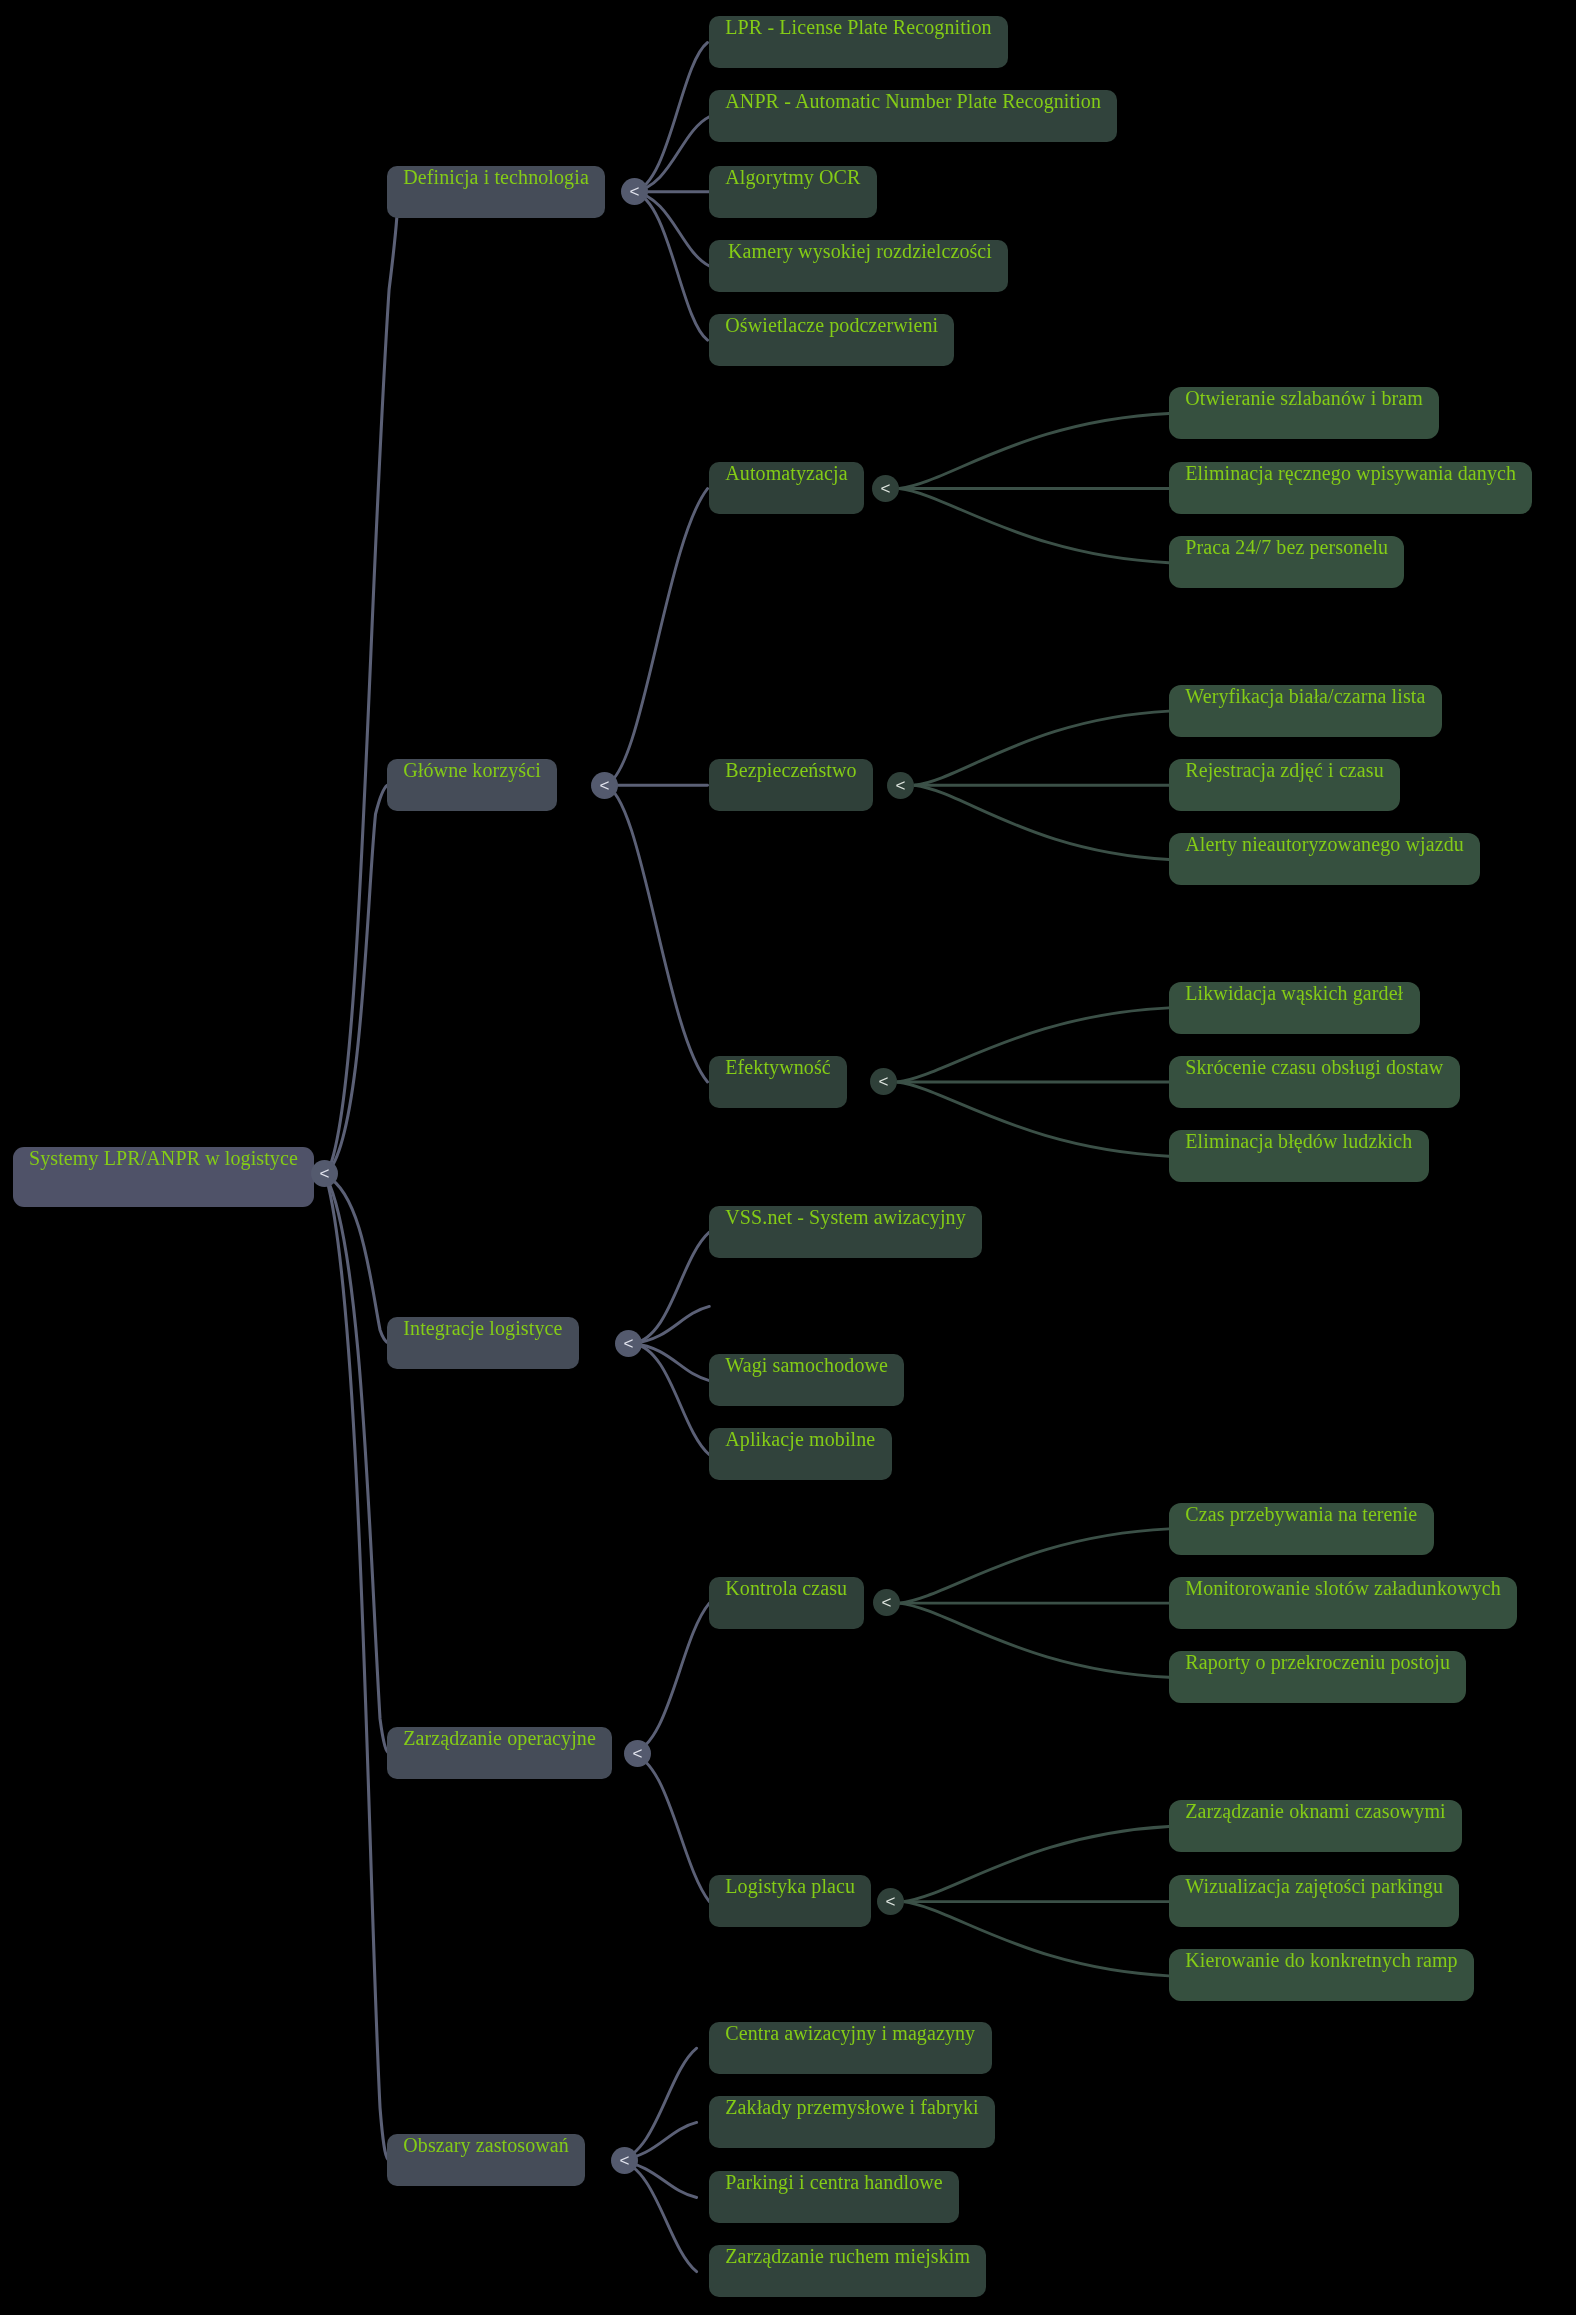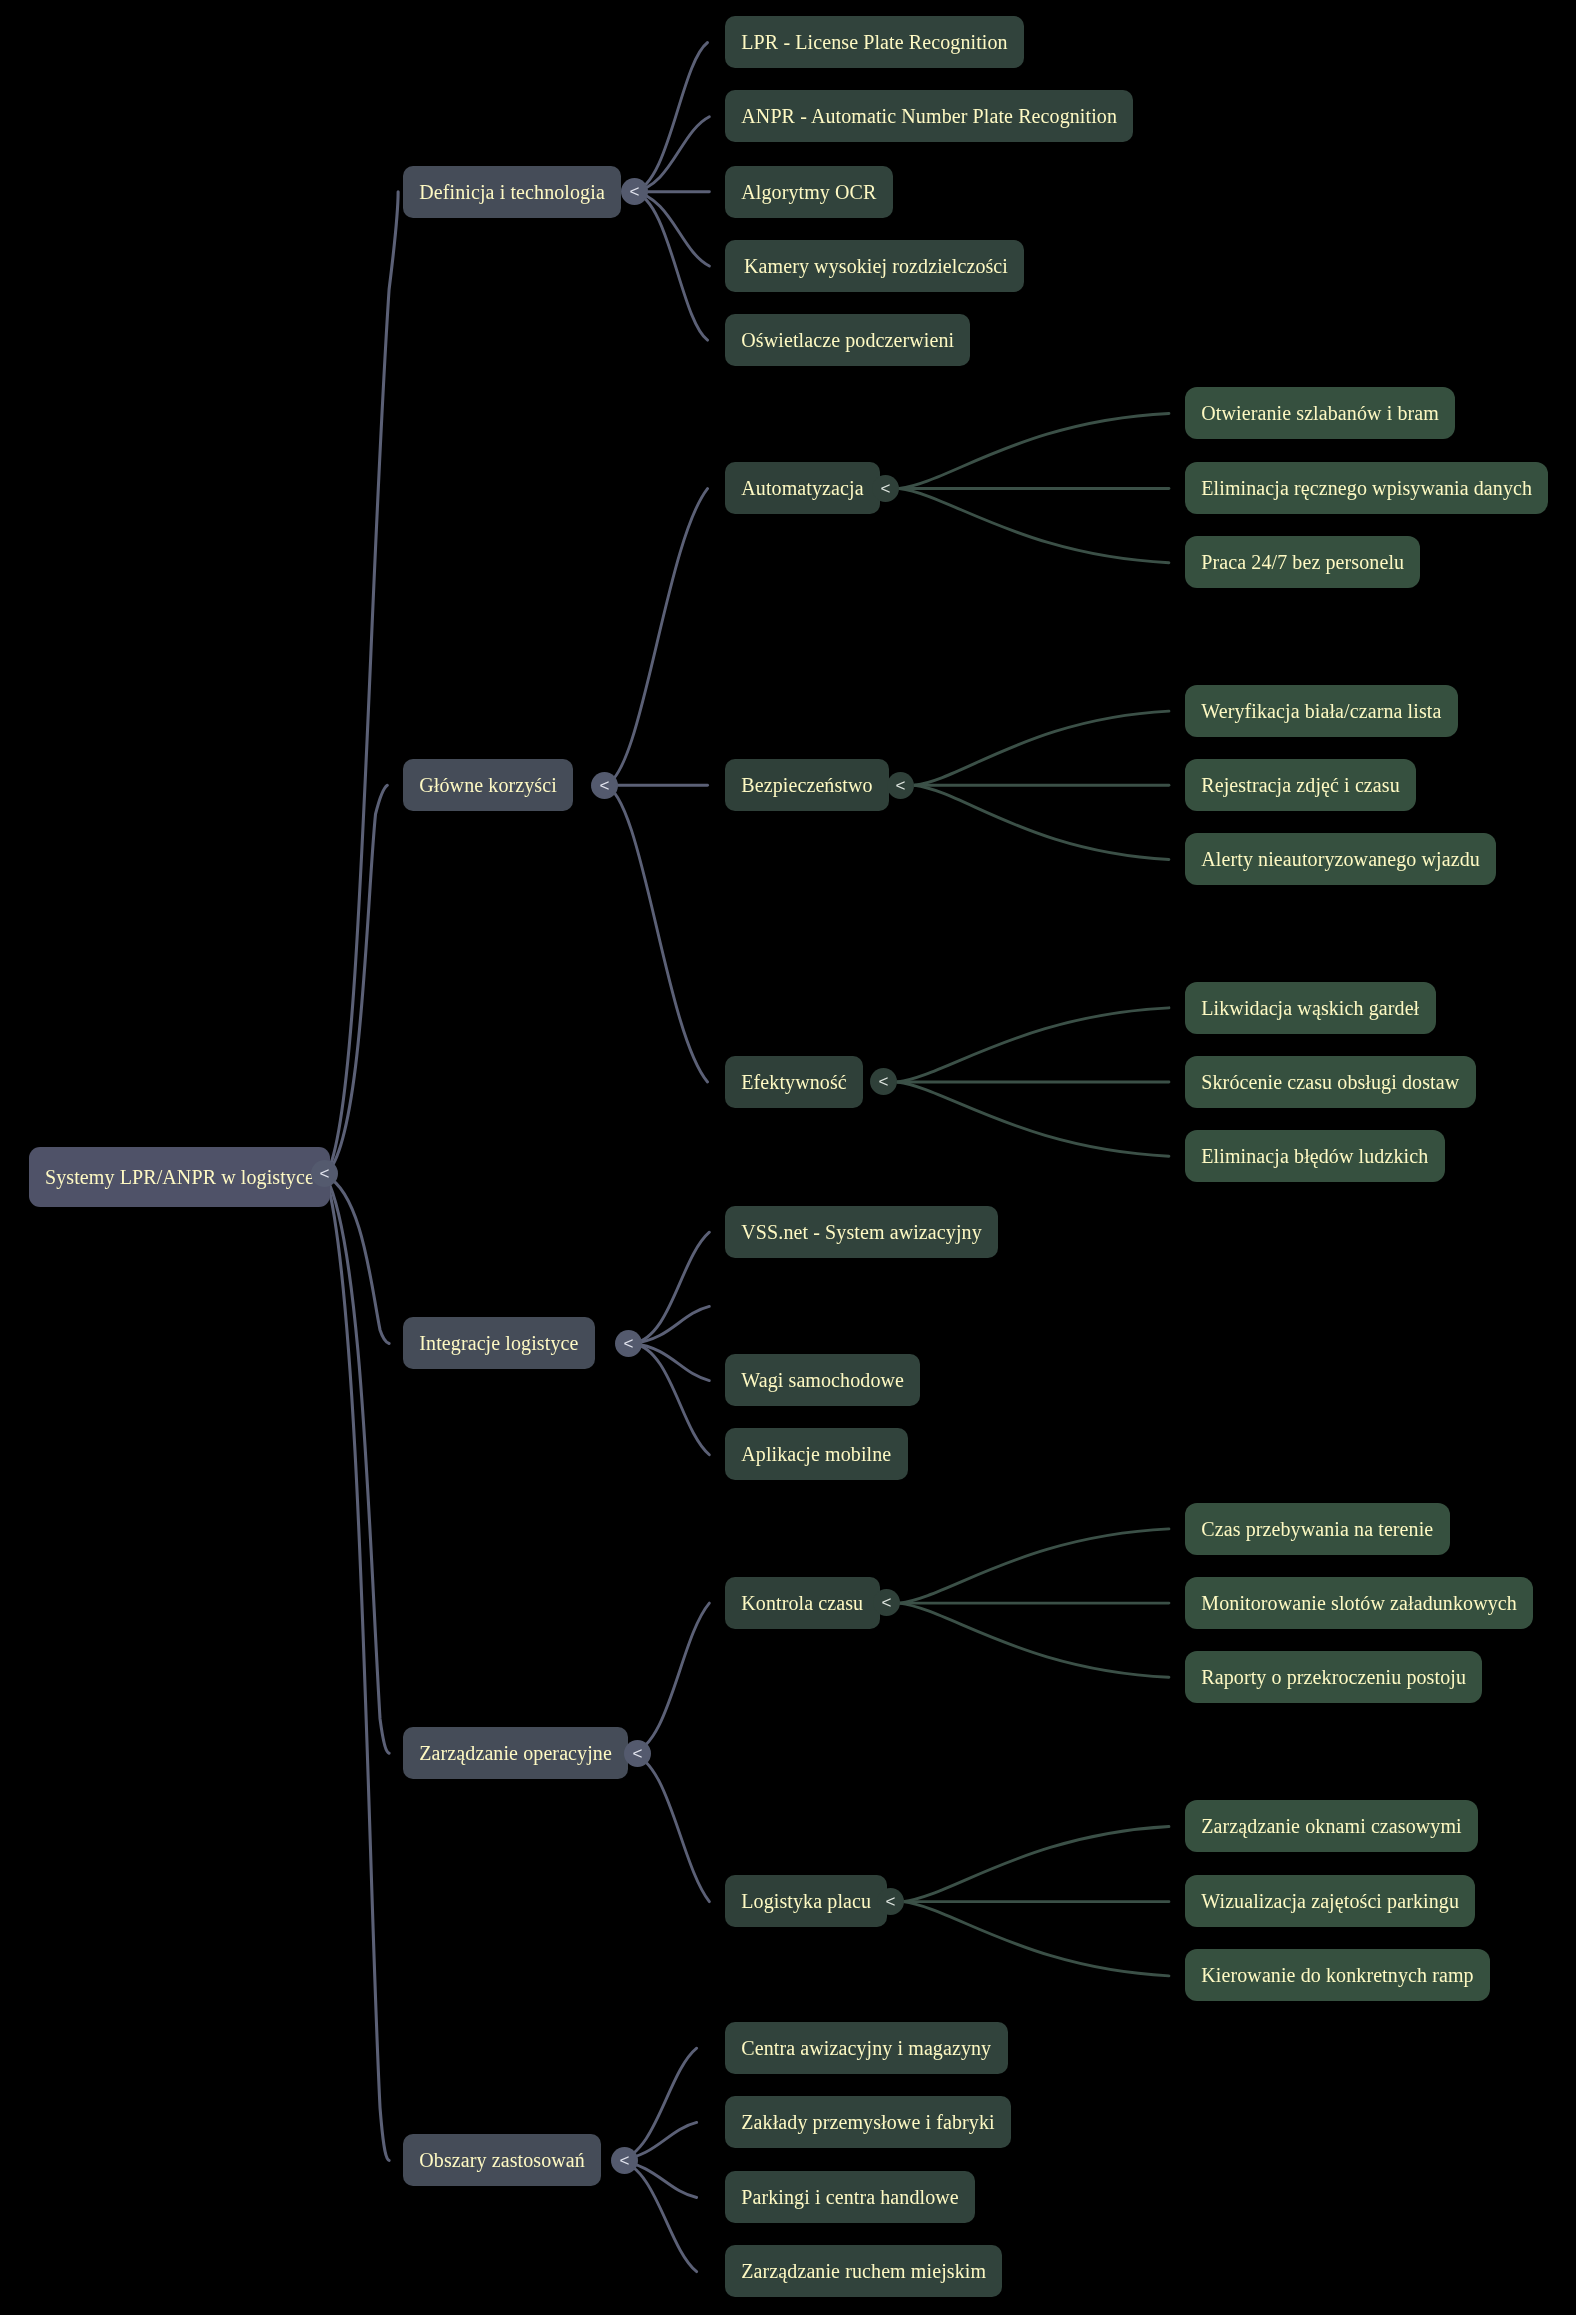--- a/index.html
+++ b/index.html
@@ -5,27 +5,26 @@
   html,body{margin:0;padding:0;background:#000;}
   body{
     width:1577px;height:2316px;position:relative;overflow:hidden;
     font-family:"Liberation Serif","DejaVu Serif",serif;
   }
   #canvas{position:absolute;left:0;top:0;width:1577px;height:2316px;}
   svg#edges{position:absolute;left:0;top:0;width:1577px;height:2316px;pointer-events:none;}
 
   .node{
     position:absolute;
-    display:flex;align-items:center;
+    display:flex;align-items:flex-start;
     box-sizing:border-box;
     border-radius:9px;
-    color:#fef9c3;
+    color:#84cc16;
     white-space:nowrap;
     letter-spacing:0.1px;
-    margin-left:16px;
   }
   .node span{display:block;width:100%;}
 
   
   .n-root{
     background:#4f5268;
     height:60px;
     padding:0 16.3px;
     font-size:20px;
     border-radius:11px;

